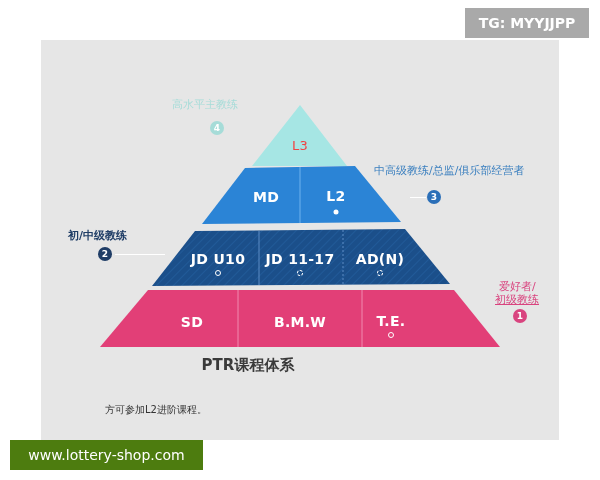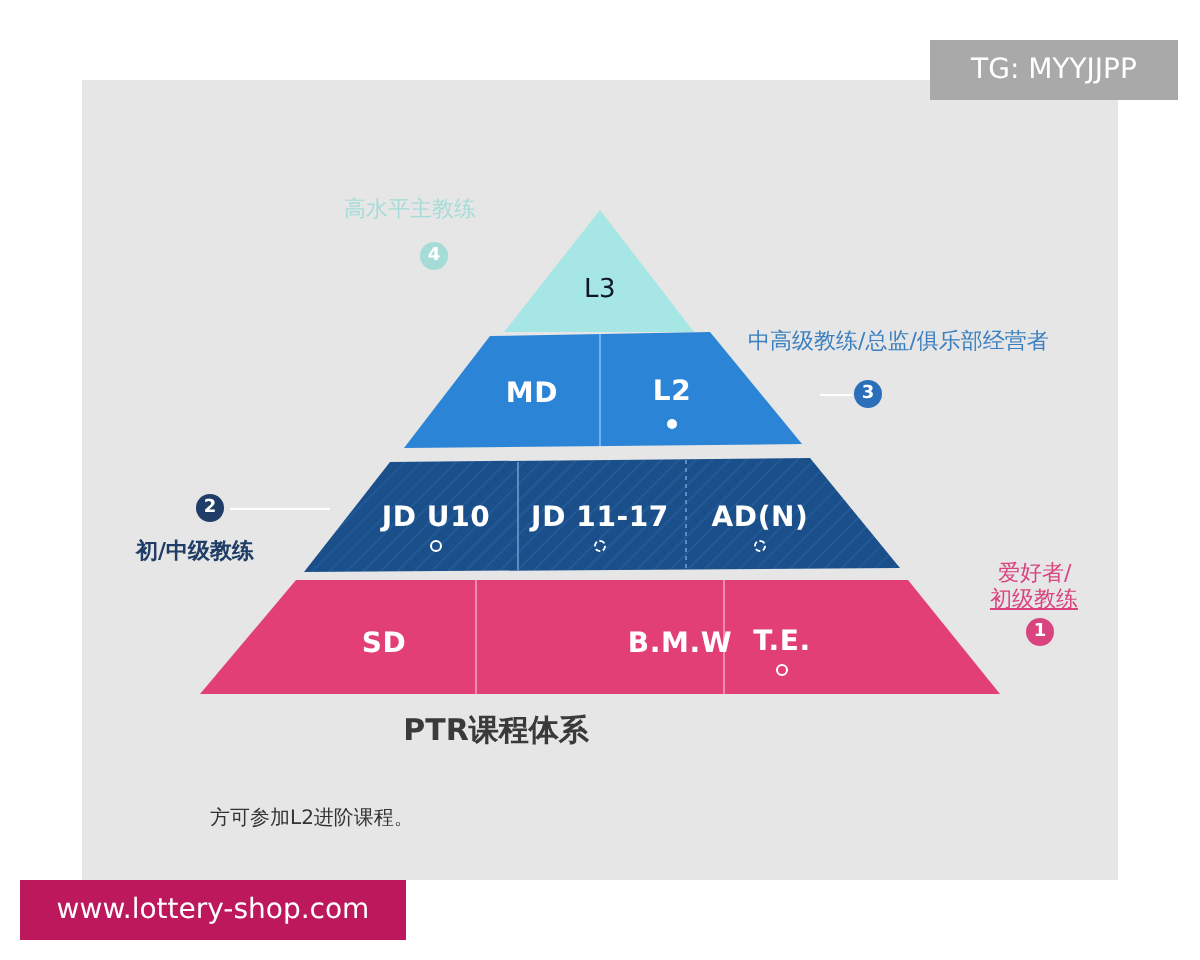--- a/index.html
+++ b/index.html
@@ -11,21 +11,21 @@
     .panel {
       position: absolute; left: 41px; top: 40px; width: 518px; height: 400px;
       background: #e6e6e6;
     }
     .pyramid-svg { position: absolute; left: 0; top: 0; width: 600px; height: 480px; }
     .tier-label {
       position: absolute; color: #ffffff; font-weight: bold; font-size: 14px;
       text-align: center; transform: translate(-50%, -50%); white-space: nowrap;
       letter-spacing: 0.3px;
     }
-    .tier-label.l3 { color: #0f172a; font-weight: normal; font-size: 13px; }
+    .tier-label.l3 { color: #ef4444; font-weight: normal; font-size: 13px; }
     .mark {
       position: absolute; transform: translate(-50%, -50%);
       width: 5px; height: 5px; border-radius: 50%;
     }
     .mark.solid { background: #ffffff; }
     .mark.ring { border: 1px solid #ffffff; width: 4px; height: 4px; background: transparent; }
     .mark.dashed { border: 1px dashed #ffffff; width: 4px; height: 4px; background: transparent; }
     .side-label {
       position: absolute; font-size: 11px; white-space: nowrap; line-height: 14px;
     }
@@ -38,26 +38,26 @@
     .chart-title {
       position: absolute; left: 0; width: 496px; top: 356px; text-align: center;
       font-size: 15px; font-weight: bold; color: #3a3a3a;
     }
     .note {
       position: absolute; left: 105px; top: 402px; font-size: 10px; color: #333;
       line-height: 16px; white-space: nowrap;
     }
     .note b { color: #1e3e7a; font-weight: bold; }
     .wm-tg {
-      position: absolute; left: 465px; top: 20px; width: 124px; height: 30px;
-      background: #a9a9a9; color: #fff; font-size: 14px; text-align: center; line-height: 30px;
+      position: absolute; left: 465px; top: 8px; width: 124px; height: 30px;
+      background: #a9a9a9; color: #fff; font-size: 14px; text-align: center; line-height: 30px; font-weight: bold;
     }
     .wm-site {
       position: absolute; left: 10px; top: 440px; width: 193px; height: 30px;
-      background: #be185d; color: #fff; font-size: 14px; text-align: center; line-height: 30px;
+      background: #4d7c0f; color: #fff; font-size: 14px; text-align: center; line-height: 30px;
     }
   </style>
 </head>
 <body>
 
 <div class="panel"></div>
 
 <svg class="pyramid-svg" viewBox="0 0 600 480">
   <defs>
     <pattern id="stripe" width="6" height="6" patternUnits="userSpaceOnUse" patternTransform="rotate(45)">
@@ -87,32 +87,32 @@
 <div class="mark solid" style="left:336px; top:212px;"></div>
 
 <div class="tier-label" style="left:218px; top:259px;">JD U10</div>
 <div class="mark ring" style="left:218px; top:273px;"></div>
 <div class="tier-label" style="left:300px; top:259px;">JD 11-17</div>
 <div class="mark dashed" style="left:300px; top:273px;"></div>
 <div class="tier-label" style="left:380px; top:259px;">AD(N)</div>
 <div class="mark dashed" style="left:380px; top:273px;"></div>
 
 <div class="tier-label" style="left:192px; top:322px;">SD</div>
-<div class="tier-label" style="left:300px; top:322px;margin-left:40px;">B.M.W</div>
+<div class="tier-label" style="left:300px; top:322px;">B.M.W</div>
 <div class="tier-label" style="left:391px; top:321px;">T.E.</div>
 <div class="mark ring" style="left:391px; top:335px;"></div>
 
 <div class="side-label" style="left:172px; top:98px; color:#a6dcd8;">高水平主教练</div>
 <div class="badge" style="left:217px; top:128px; background:#a6dcd8;">4</div>
 
 <div class="side-label" style="left:374px; top:164px; color:#3a7fbf;">中高级教练/总监/俱乐部经营者</div>
 <div class="connector" style="left:410px; top:197px; width:16px; background:#ffffff;"></div>
 <div class="badge" style="left:434px; top:197px; background:#2b6fb8;">3</div>
 
-<div class="side-label" style="left:68px; top:229px; color:#1f3d66; font-weight:bold;margin-top:40px;">初/中级教练</div>
+<div class="side-label" style="left:68px; top:229px; color:#1f3d66; font-weight:bold;">初/中级教练</div>
 <div class="badge" style="left:105px; top:254px; background:#1f3d66;">2</div>
 <div class="connector" style="left:115px; top:254px; width:50px; background:#ffffff;"></div>
 
 <div class="side-label" style="left:499px; top:280px; color:#d9447f;">爱好者/</div>
 <div class="side-label" style="left:495px; top:293px; color:#d9447f;text-decoration:underline;">初级教练</div>
 <div class="badge" style="left:520px; top:316px; background:#d9447f;">1</div>
 
 <div class="chart-title">PTR课程体系</div>
 
 <div class="note">

